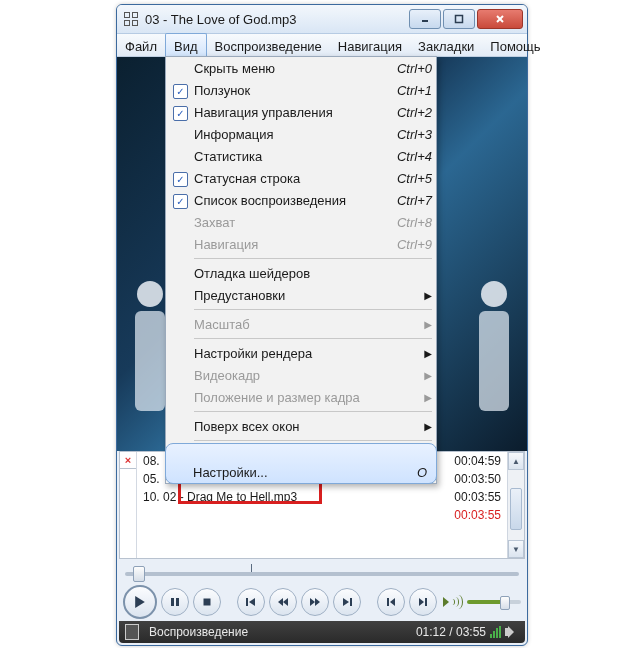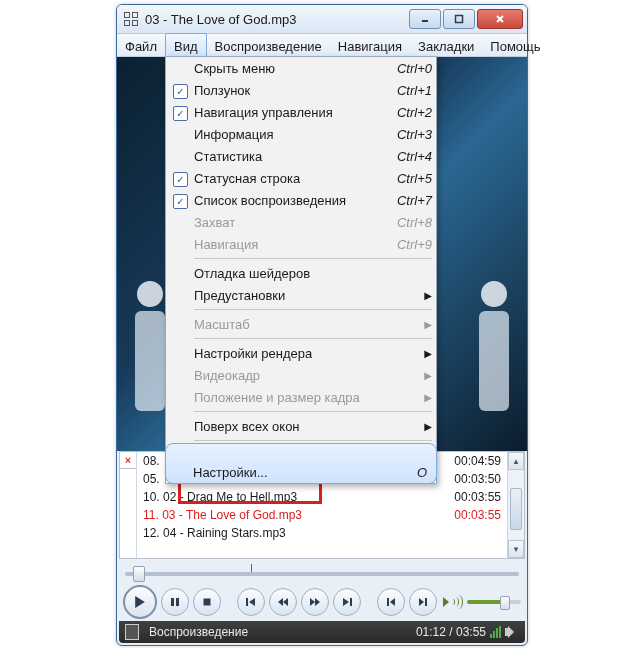--- a/index.html
+++ b/index.html
@@ -137,26 +137,21 @@
           </div>
         <div class="pl-row">
             <span>05.</span>
             <span class="dur">00:03:50</span>
           </div>
         <div class="pl-row">
             <span>10. 02 - Drag Me to Hell.mp3</span>
             <span class="dur">00:03:55</span>
           </div>
         <div class="pl-row current">
-            <span>11. 03 - The Love of God.mp3</span>
             <span class="dur">00:03:55</span>
-          </div>
-        <div class="pl-row">
-            <span>12. 04 - Raining Stars.mp3</span>
-            <span class="dur"></span>
           </div>
       </div>
       <div class="scrollbar">
         <div class="sb-btn">▲</div>
         <div class="sb-thumb"></div>
         <div class="sb-btn" style="position:absolute;bottom:0;left:0;right:0;">▼</div>
       </div>
     </div>
 
     <div class="seek">

